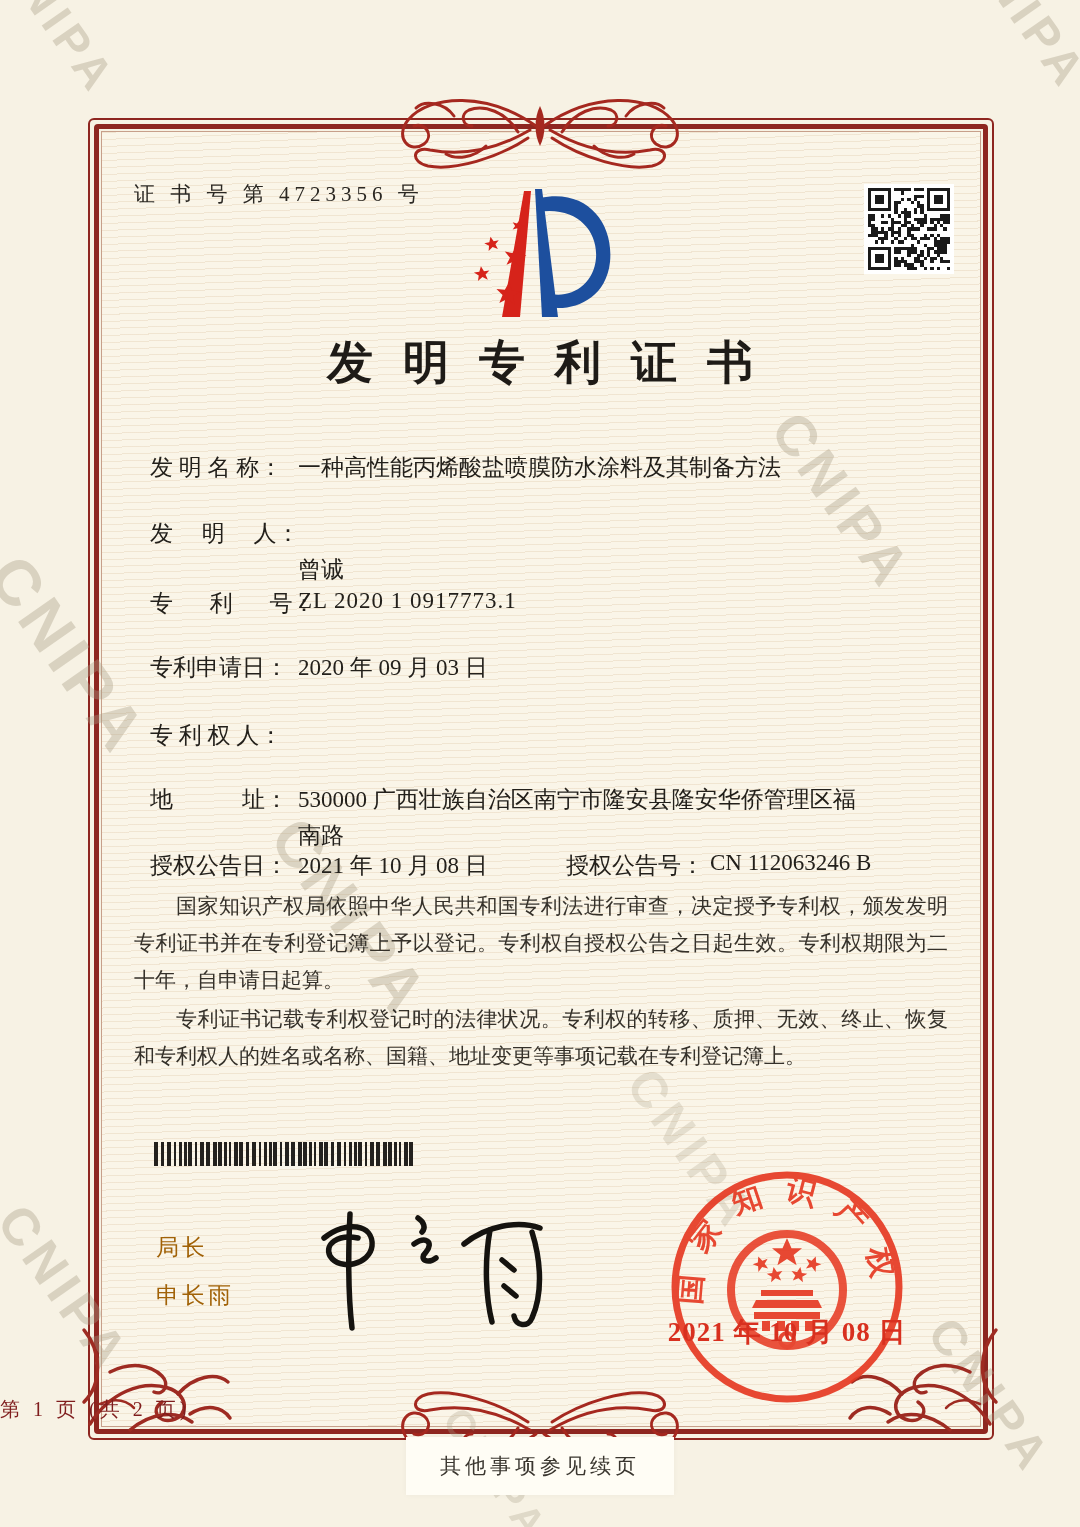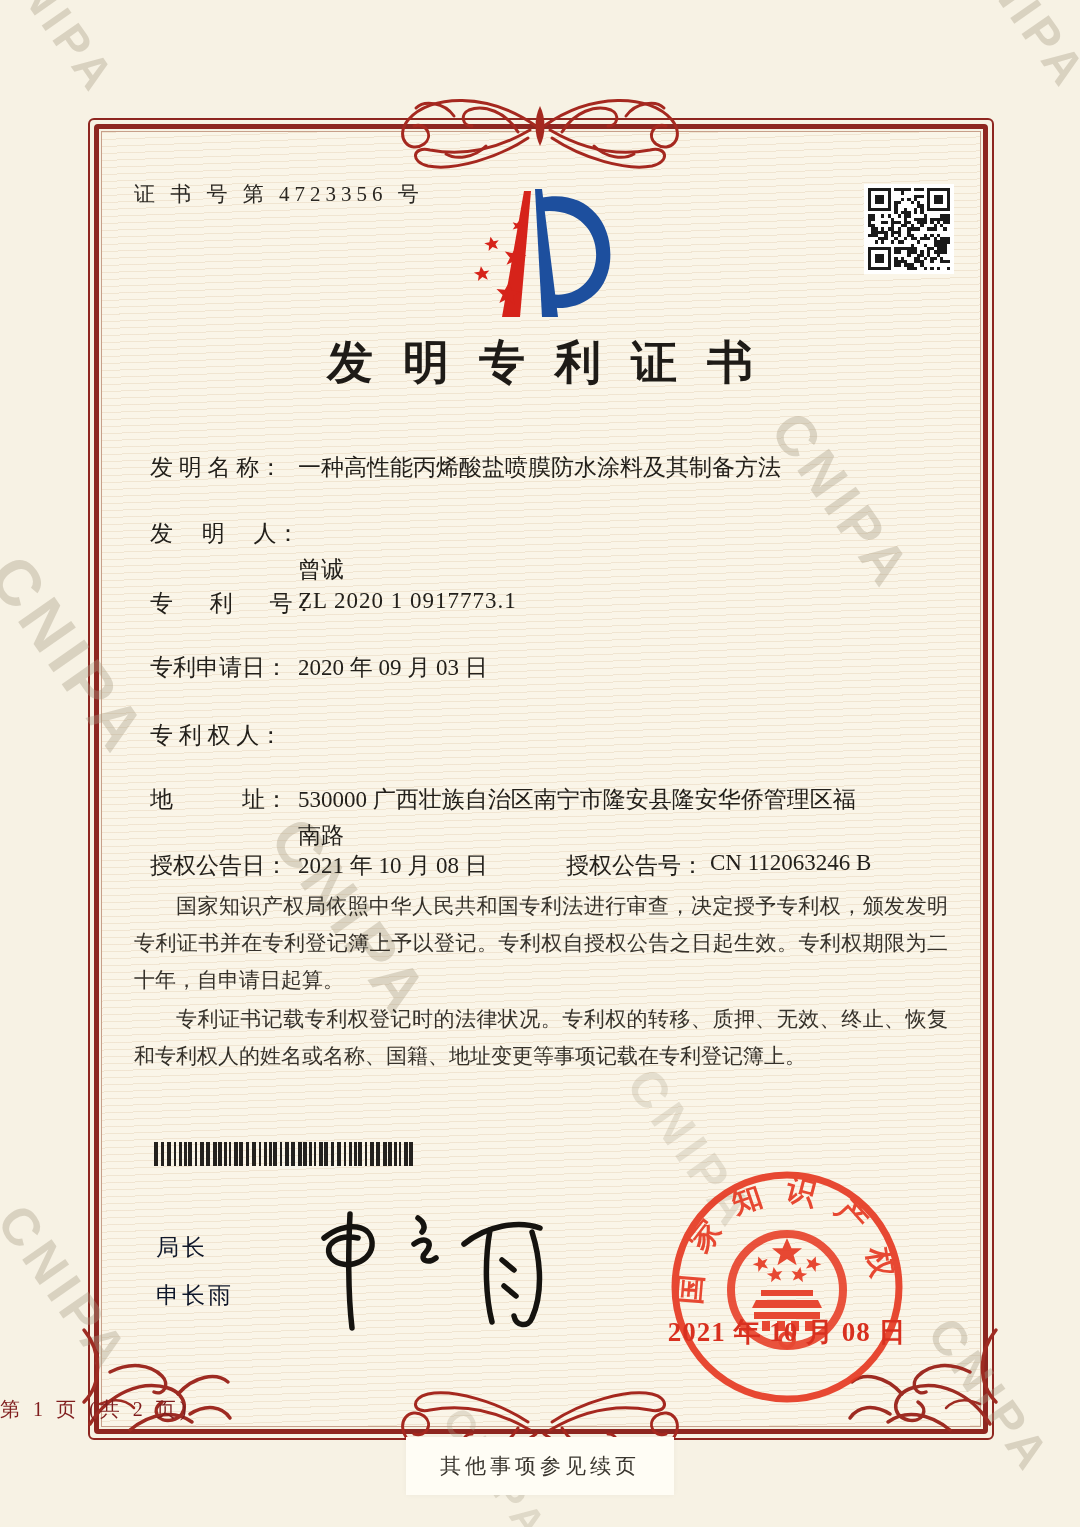--- a/index.html
+++ b/index.html
@@ -28,21 +28,21 @@
   .val{font-size:23px;color:#23201b;}
   .row-label{left:150px;width:150px;}
   .row-value{left:298px;width:632px;}
   .body-text{left:134px;top:888px;width:814px;font-size:21px;line-height:37px;
              text-align:justify;color:#35312a;}
   .body-text p{margin:0 0 2px 0;text-indent:2em;}
   
   .barcode{left:154px;top:1142px;width:278px;height:24px;display:flex;align-items:stretch;}
   .barcode i{display:block;background:#23211e;}
   
-  .signer{left:156px;font-size:23px;letter-spacing:3px;color:#0f172a;}
+  .signer{left:156px;font-size:23px;letter-spacing:3px;color:#a16207;}
   
   .pageinfo{left:0;top:1396px;width:929px;text-align:left;font-size:20px;
             letter-spacing:4px;color:#7f1d1d;}
   .contbox{left:50%;top:1437px;transform:translateX(-50%);background:#fffdf5;
            padding:15px 34px;font-size:21px;letter-spacing:4px;color:#3a362f;
            box-shadow:0 0 6px rgba(0,0,0,0.04);white-space:nowrap;}
   .seal-date{font-family:"Liberation Serif","DejaVu Serif",serif;}
   svg{display:block;}
 </style>
 </head>

